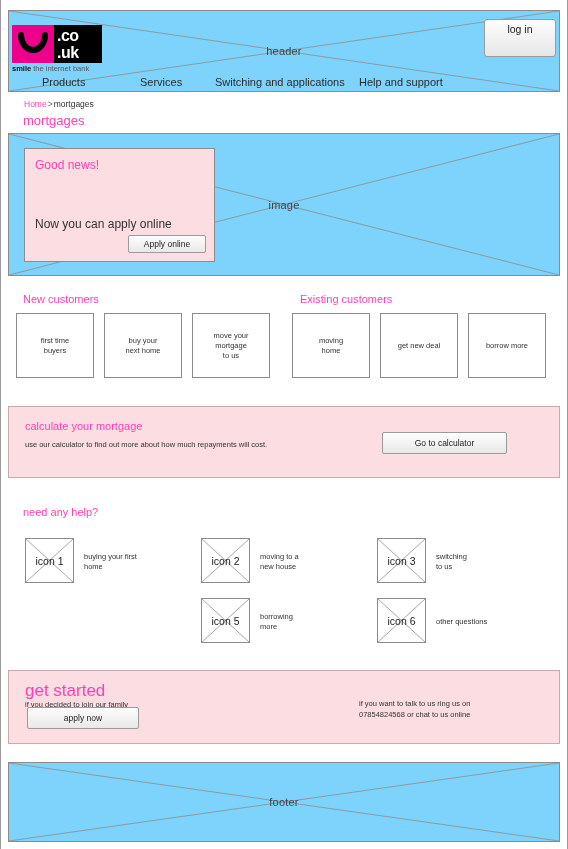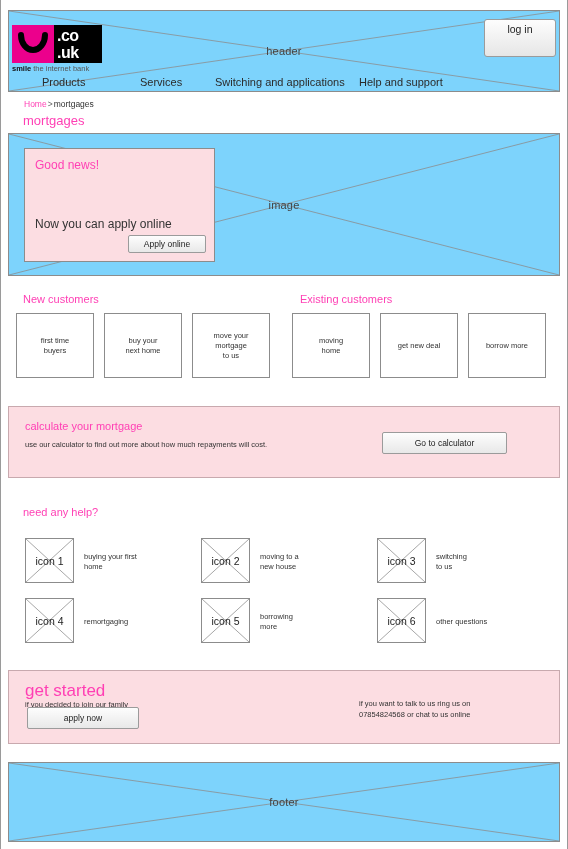--- a/index.html
+++ b/index.html
@@ -523,30 +523,20 @@
     <div class="help-icon">
       <svg viewBox="0 0 49 45" preserveAspectRatio="none">
         <line x1="0" y1="0" x2="49" y2="45" stroke="#8c8c8c" stroke-width="0.8"></line>
         <line x1="0" y1="45" x2="49" y2="0" stroke="#8c8c8c" stroke-width="0.8"></line>
       </svg>
       <div class="help-icon-label">icon 3</div>
     </div>
     <div class="help-text">switching<br>to us</div>
   </div>
 
-  <div class="help-item" id="help-item-3">
-    <div class="help-icon">
-      <svg viewBox="0 0 49 45" preserveAspectRatio="none">
-        <line x1="0" y1="0" x2="49" y2="45" stroke="#8c8c8c" stroke-width="0.8"></line>
-        <line x1="0" y1="45" x2="49" y2="0" stroke="#8c8c8c" stroke-width="0.8"></line>
-      </svg>
-      <div class="help-icon-label">icon 4</div>
-    </div>
-    <div class="help-text">remortgaging</div>
-  </div>
 
   <div class="help-item" id="help-item-4">
     <div class="help-icon">
       <svg viewBox="0 0 49 45" preserveAspectRatio="none">
         <line x1="0" y1="0" x2="49" y2="45" stroke="#8c8c8c" stroke-width="0.8"></line>
         <line x1="0" y1="45" x2="49" y2="0" stroke="#8c8c8c" stroke-width="0.8"></line>
       </svg>
       <div class="help-icon-label">icon 5</div>
     </div>
     <div class="help-text">borrowing<br>more</div>

